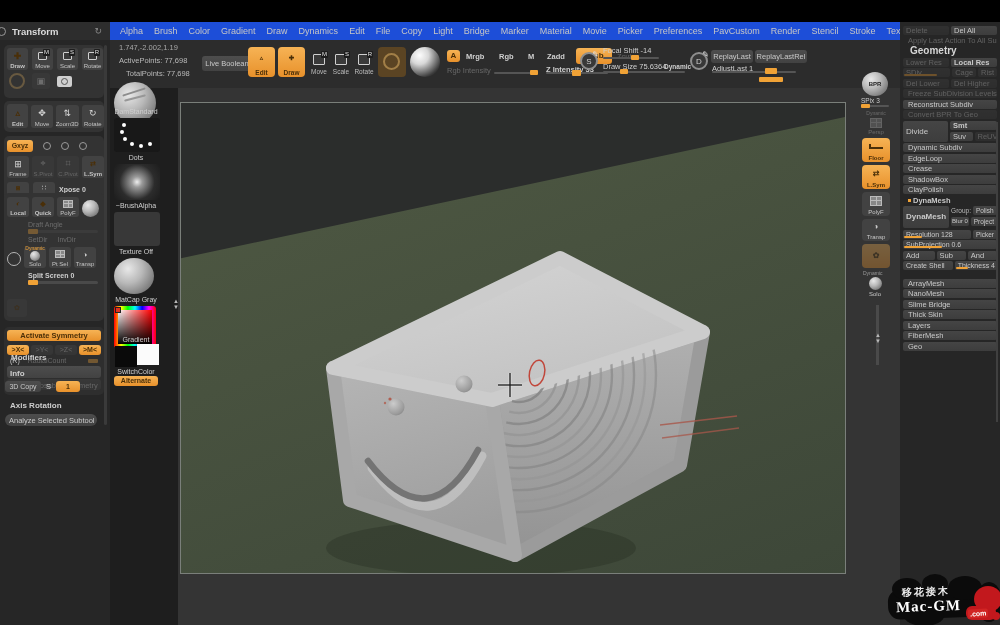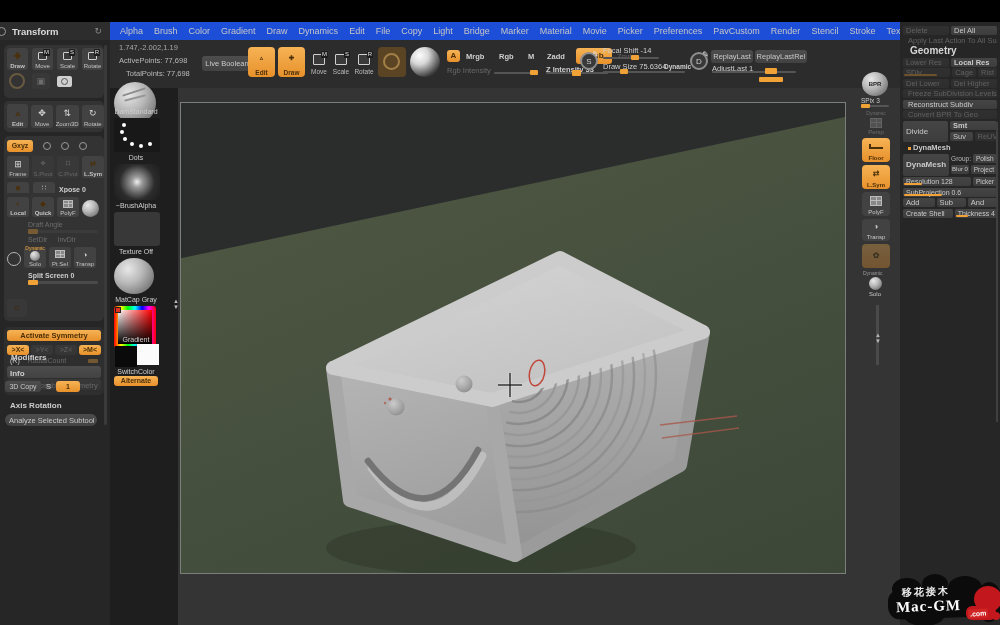--- a/index.html
+++ b/index.html
@@ -599,20 +599,27 @@
       <div class="cell" style="width:50px;height:21px;line-height:21px;font-size:8px">Divide</div>
       <div style="flex:1">
         <div class="cell orange" style="display:block;margin-bottom:2px">Smt</div>
         <div style="display:flex;gap:2px">
           <div class="cell" style="flex:1">Suv</div>
           <div class="cell dim" style="flex:1">ReUV</div>
         </div>
       </div>
     </div>
 
+    <div>
+        <div class="rt-row">Dynamic Subdiv</div>
+        <div class="rt-row">EdgeLoop</div>
+        <div class="rt-row">Crease</div>
+        <div class="rt-row">ShadowBox</div>
+        <div class="rt-row">ClayPolish</div>
+      </div>
 
     <div class="rt-row" style="background:none;font-weight:bold"><span class="bullet"></span><span>DynaMesh</span></div>
 
     <div class="rt-flex" style="align-items:flex-start">
       <div class="cell orange" style="width:48px;height:22px;line-height:22px;font-size:8px;text-align:center">DynaMesh</div>
       <div style="flex:1">
         <div style="display:flex;gap:2px;margin-bottom:2px">
           <span style="font-size:6.5px;color:#bbb;line-height:9px">Group:</span>
           <div class="cell" style="flex:1;font-size:6.5px">Polish</div>
         </div>
@@ -637,20 +644,29 @@
       <div class="cell" style="flex:1">And</div>
     </div>
     <div class="rt-flex">
       <div class="cell" style="flex:1.2;font-size:7px">Create Shell</div>
       <div class="cell rt-slider" style="flex:1;font-size:7px">
         <span>Thickness 4</span><span class="fill" style="width:28%"></span></div>
     </div>
 
 
     <div style="height:7px"></div>
+    <div>
+        <div class="rt-row">ArrayMesh</div>
+        <div class="rt-row">NanoMesh</div>
+        <div class="rt-row">Slime Bridge</div>
+        <div class="rt-row">Thick Skin</div>
+        <div class="rt-row">Layers</div>
+        <div class="rt-row">FiberMesh</div>
+        <div class="rt-row">Geo</div>
+      </div>
     <div class="abs" style="left:96px;top:100px;width:2px;height:300px;background:#404040"></div>
   </div>
 
   <div id="watermark">
     <div class="blob" style="left:0;top:10px;width:104px;height:30px;border-radius:12px;transform:rotate(-2deg)"></div>
     <div class="blob" style="left:4px;top:0;width:30px;height:22px"></div>
     <div class="blob" style="left:34px;top:-4px;width:26px;height:20px"></div>
     <div class="blob" style="left:60px;top:-2px;width:34px;height:24px"></div>
     <div class="blob" style="left:16px;top:28px;width:40px;height:20px"></div>
     <div class="blob" style="left:88px;top:4px;width:26px;height:40px"></div>

